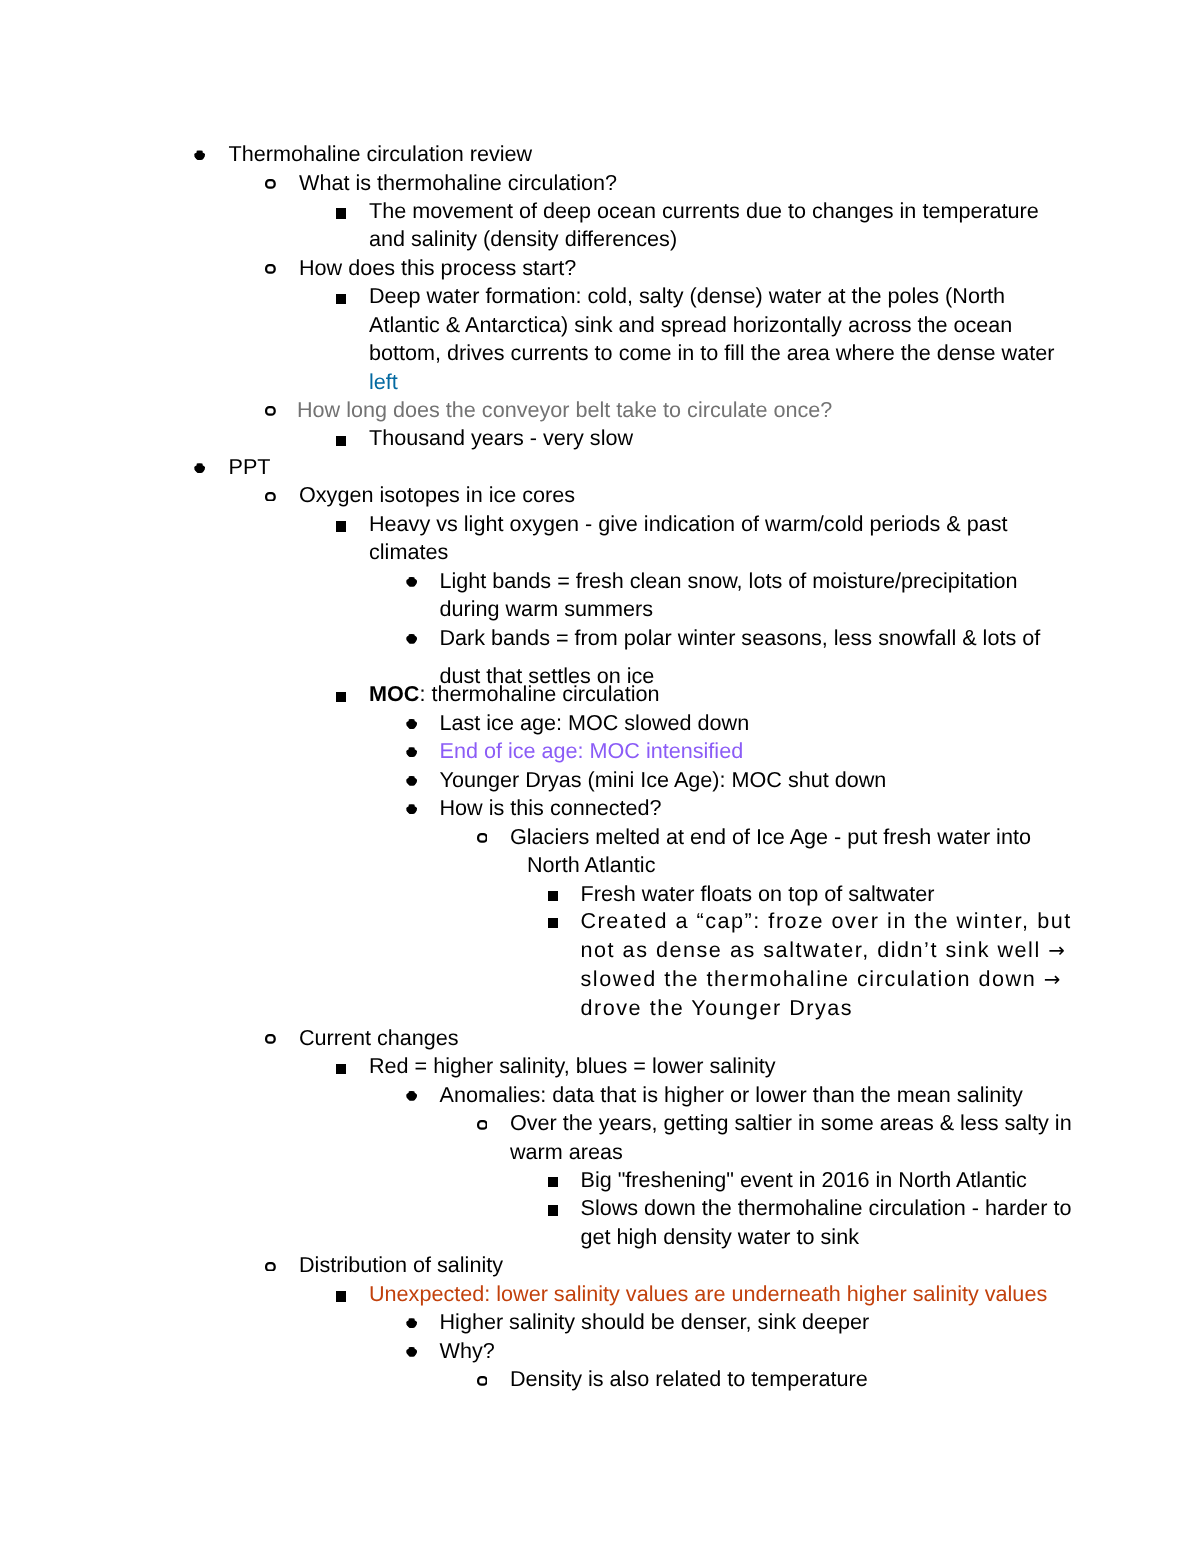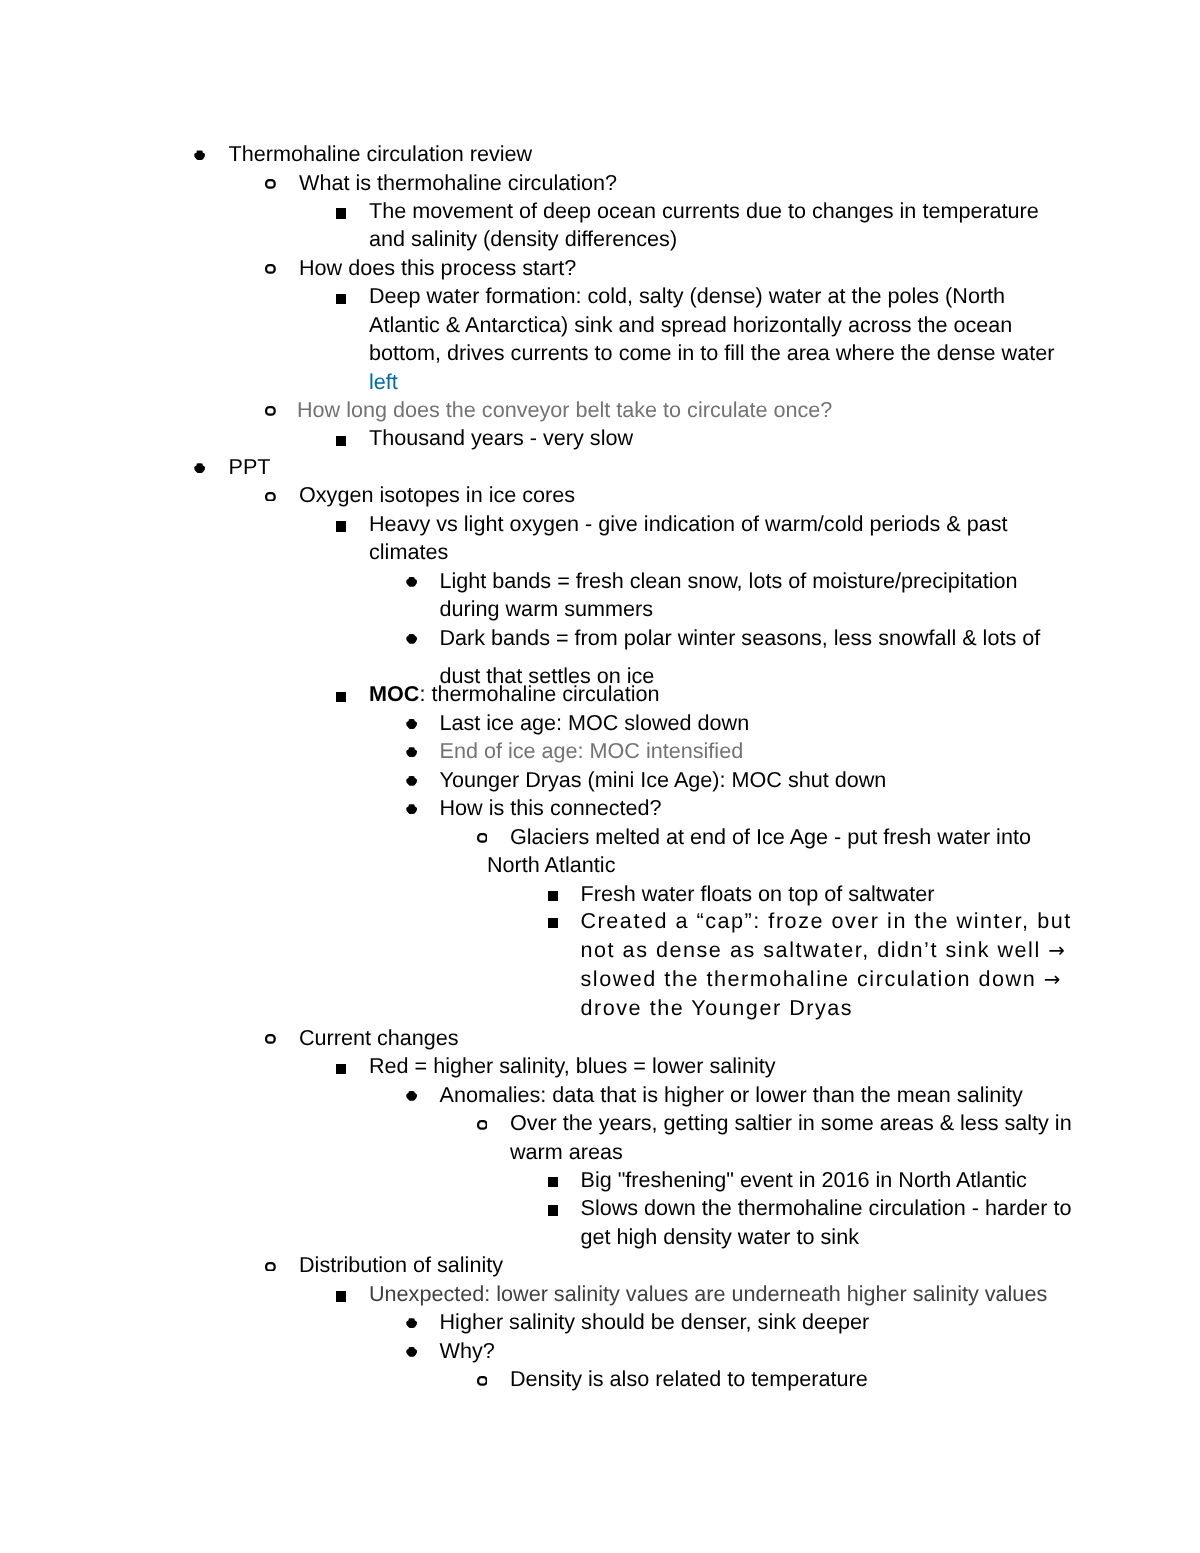--- a/index.html
+++ b/index.html
@@ -112,39 +112,39 @@
       </div>
       <div class="item">
         <div class="line" style="left: 352px; top: 683.426px; color: rgb(0, 0, 0);"><span class="bold-term">MOC</span><span>: thermohaline circulation</span></div>
         <span class="bullet square" style="left: 318.9px; top: 691.96px; background: rgb(0, 0, 0);"></span>
       </div>
       <div class="item">
         <div class="line" style="left: 422.5px; top: 711.866px; color: rgb(0, 0, 0);">Last ice age: MOC slowed down</div>
         <span class="bullet disc" style="left: 389.3px; top: 718.9px; background: rgb(0, 0, 0);"></span>
       </div>
       <div class="item">
-        <div class="line" style="left: 422.5px; top: 740.306px; color: #737373;">End of ice age: MOC intensified</div>
+        <div class="line" style="left: 422.5px; top: 740.306px; color: #8b5cf6;">End of ice age: MOC intensified</div>
         <span class="bullet disc" style="left: 389.3px; top: 747.34px; background: rgb(0, 0, 0);"></span>
       </div>
       <div class="item">
         <div class="line" style="left: 422.5px; top: 768.746px; color: rgb(0, 0, 0);">Younger Dryas (mini Ice Age): MOC shut down</div>
         <span class="bullet disc" style="left: 389.3px; top: 775.78px; background: rgb(0, 0, 0);"></span>
       </div>
       <div class="item">
         <div class="line" style="left: 422.5px; top: 797.186px; color: rgb(0, 0, 0);">How is this connected?</div>
         <span class="bullet disc" style="left: 389.3px; top: 804.22px; background: rgb(0, 0, 0);"></span>
       </div>
       <div class="item">
         <div class="line" style="left: 493px; top: 825.626px; color: rgb(0, 0, 0);">Glaciers melted at end of Ice Age - put fresh water into</div>
         <span class="bullet circle" style="left: 459.7px; top: 833.46px;">
           <svg viewBox="0 0 108 98" preserveAspectRatio="none">
             <rect x="11" y="11" width="86" height="76" rx="33" ry="33" fill="none" stroke="#000000" stroke-width="22"></rect>
           </svg>
         </span>
-        <div class="line" style="left: 470px; top: 854.066px; color: rgb(0, 0, 0);">North Atlantic</div>
+        <div class="line" style="left: 510px; top: 854.066px; color: rgb(0, 0, 0);">North Atlantic</div>
       </div>
       <div class="item">
         <div class="line" style="left: 563.5px; top: 882.506px; color: rgb(0, 0, 0);">Fresh water floats on top of saltwater</div>
         <span class="bullet square" style="left: 530.6px; top: 890.54px; background: rgb(0, 0, 0);"></span>
       </div>
       <div class="item">
         <div class="line wide" style="left: 563.5px; top: 909.696px; color: rgb(0, 0, 0);">Created a “cap”: froze over in the winter, but</div>
         <span class="bullet square" style="left: 530.6px; top: 917.73px; background: rgb(0, 0, 0);"></span>
         <div class="line wide" style="left: 563.5px; top: 938.796px; color: rgb(0, 0, 0);">not as dense as saltwater, didn’t sink well <span class="arrow-glyph">→</span></div>
         <div class="line wide" style="left: 563.5px; top: 967.896px; color: rgb(0, 0, 0);">slowed the thermohaline circulation down <span class="arrow-glyph">→</span></div>
@@ -186,21 +186,21 @@
       </div>
       <div class="item">
         <div class="line" style="left: 282px; top: 1254.32px; color: rgb(0, 0, 0);">Distribution of salinity</div>
         <span class="bullet circle" style="left: 247.9px; top: 1261.55px;">
           <svg viewBox="0 0 108 98" preserveAspectRatio="none">
             <rect x="11" y="11" width="86" height="76" rx="33" ry="33" fill="none" stroke="#000000" stroke-width="22"></rect>
           </svg>
         </span>
       </div>
       <div class="item">
-        <div class="line" style="left: 352px; top: 1282.76px; color: #404040;">Unexpected: lower salinity values are underneath higher salinity values</div>
+        <div class="line" style="left: 352px; top: 1282.76px; color: #c2410c;">Unexpected: lower salinity values are underneath higher salinity values</div>
         <span class="bullet square" style="left: 318.9px; top: 1291.29px; background: rgb(0, 0, 0);"></span>
       </div>
       <div class="item">
         <div class="line" style="left: 422.5px; top: 1311.2px; color: rgb(0, 0, 0);">Higher salinity should be denser, sink deeper</div>
         <span class="bullet disc" style="left: 389.3px; top: 1318.23px; background: rgb(0, 0, 0);"></span>
       </div>
       <div class="item">
         <div class="line" style="left: 422.5px; top: 1339.64px; color: rgb(0, 0, 0);">Why?</div>
         <span class="bullet disc" style="left: 389.3px; top: 1346.67px; background: rgb(0, 0, 0);"></span>
       </div>

